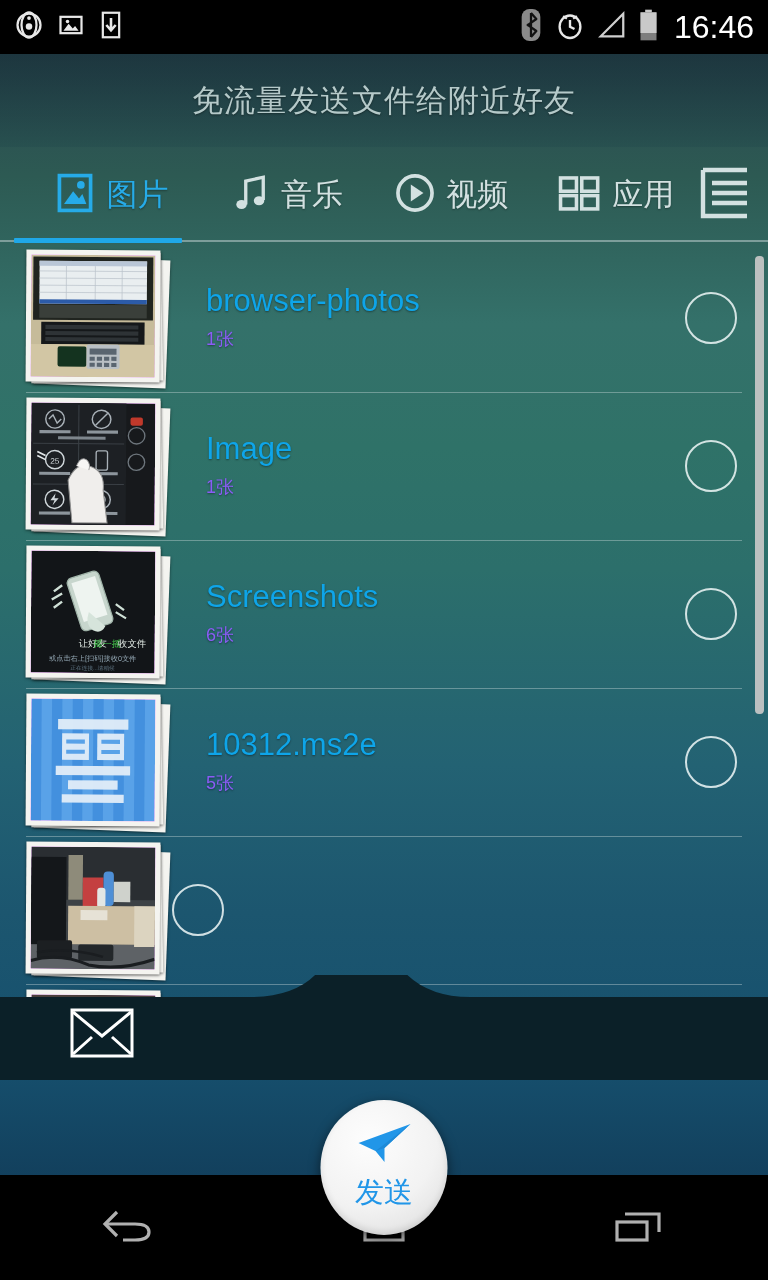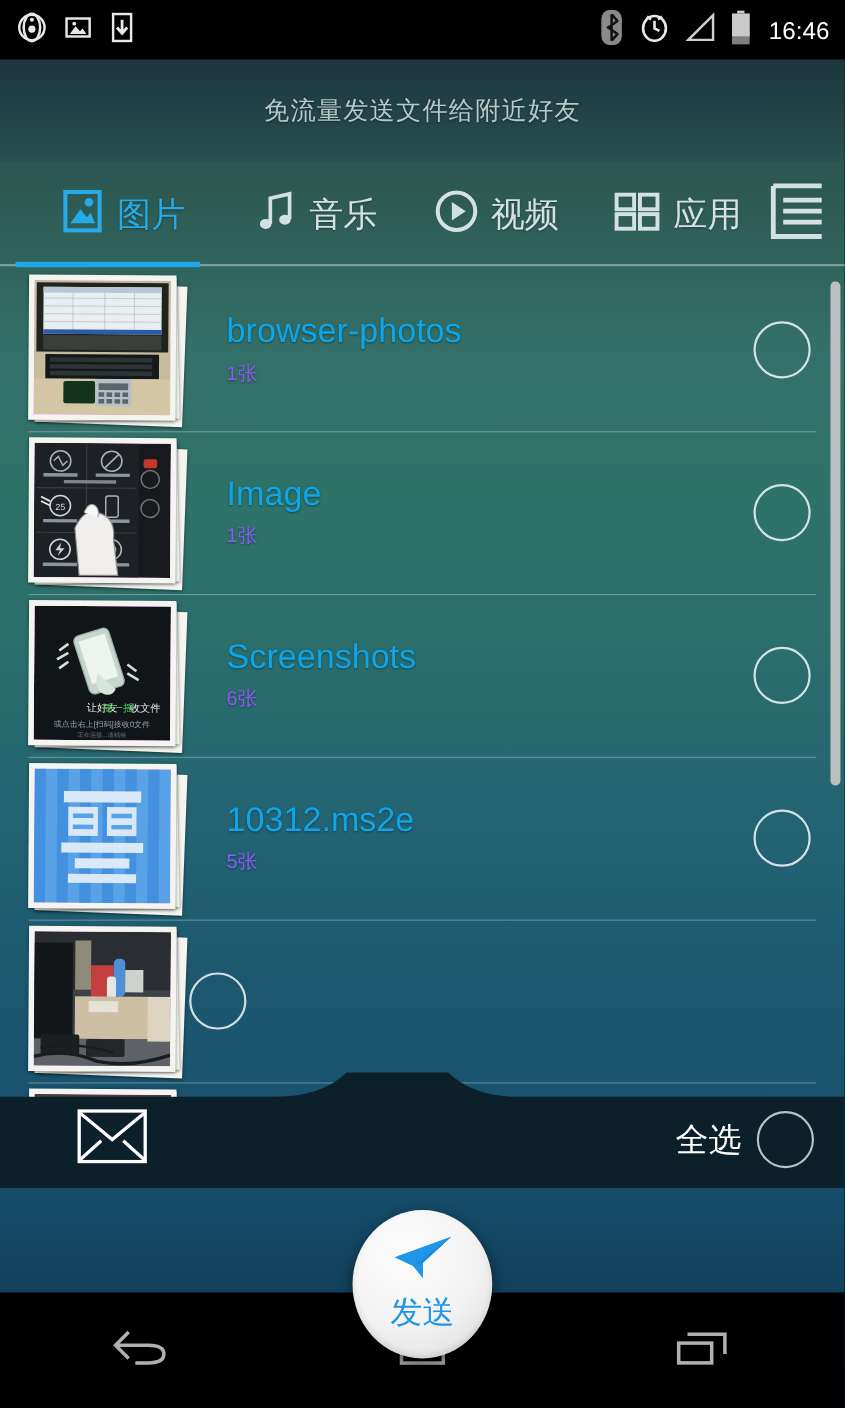--- a/index.html
+++ b/index.html
@@ -14,40 +14,40 @@
   
   .statusbar {
     position: absolute; top: 0; left: 0; width: 768px; height: 54px;
     background: #000; display: flex; align-items: center;
     padding: 0 14px;
   }
   .sb-left { display: flex; align-items: center; gap: 13px; }
   .sb-right { margin-left: auto; display: flex; align-items: center; gap: 13px; }
   .sb-icon { display: block; }
   .sb-time {
-    color: #ffffff; font-size: 22px; line-height: 31px;
+    color: #ffffff; font-size: 32px; line-height: 31px;
     letter-spacing: 0px; font-weight: 400; padding-left: 3px;
   }
 
   
   .appbg {
     position: absolute; top: 54px; left: 0; width: 768px; height: 1226px;
     background: linear-gradient(to bottom, #2a4750 0%, #2d5a53 10%, #34716a 22%,
                 #2f7268 32%, #2c6f6b 42%, #236273 58%, #1c566f 70%,
                 #16506e 82%, #123f5c 92%, #0d3350 100%);
   }
 
   
   .titlebar {
     position: absolute; top: 54px; left: 0; width: 768px; height: 93px;
     background: linear-gradient(to bottom, rgba(18,40,48,0.55), rgba(30,70,74,0.30));
     display: flex; align-items: center; justify-content: center;
   }
   .title-text {
-    color: #b5c9c9; font-size: 23px; letter-spacing: 1px;
+    color: #b5c9c9; font-size: 31px; letter-spacing: 1px;
     text-shadow: 0 1px 2px rgba(0,0,0,.4);
   }
 
   
   .tabbar {
     position: absolute; top: 147px; left: 0; width: 768px; height: 95px;
     display: flex; align-items: center;
   }
   .tab {
     display: flex; align-items: center; justify-content: center;
@@ -537,24 +537,20 @@
     <svg class="curve" viewBox="0 0 768 105" preserveAspectRatio="none">
       <path d="M0 22 L250 22 Q300 22 322 -8 Q360 -55 400 -8 Q424 22 470 22 L768 22 L768 105 L0 105 Z" fill="#0b2028"></path>
     </svg>
     <span class="bb-mail">
       <svg width="64" height="50" viewBox="0 0 64 50">
         <rect x="2" y="2" width="60" height="46" fill="none" stroke="#ffffff" stroke-width="3"></rect>
         <path d="M3 4 L32 28 L61 4" fill="none" stroke="#ffffff" stroke-width="3"></path>
         <path d="M3 46 L22 29 M61 46 L42 29" fill="none" stroke="#ffffff" stroke-width="3"></path>
       </svg>
     </span>
-    <div class="bb-selectall">
-      <span class="label">全选</span>
-      <span class="radio2"></span>
-    </div>
   </div>
 
   <div class="sendbtn">
     <span>
       <svg width="60" height="46" viewBox="0 0 60 46">
         <path d="M4 21 L56 2 L30 26 L30 40 L21 29 Z" fill="#2196e8"></path>
         <path d="M30 26 L56 2 L21 29 Z" fill="#1d8ad8"></path>
       </svg>
     </span>
     <span class="send-label">发送</span>

